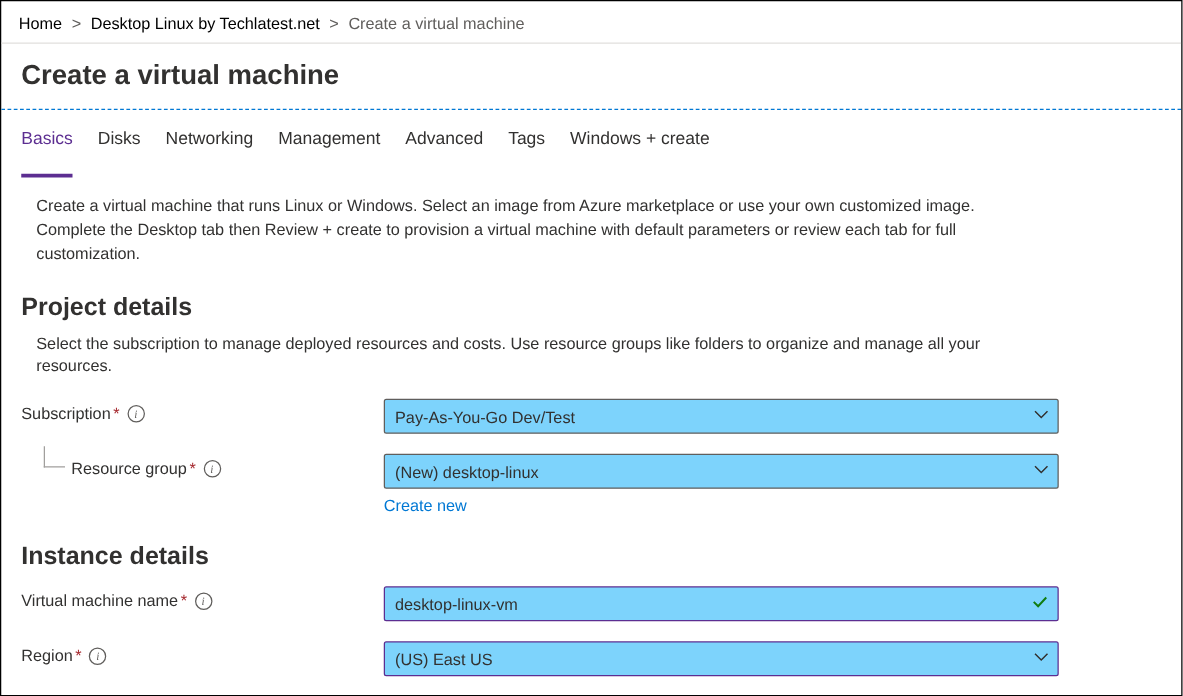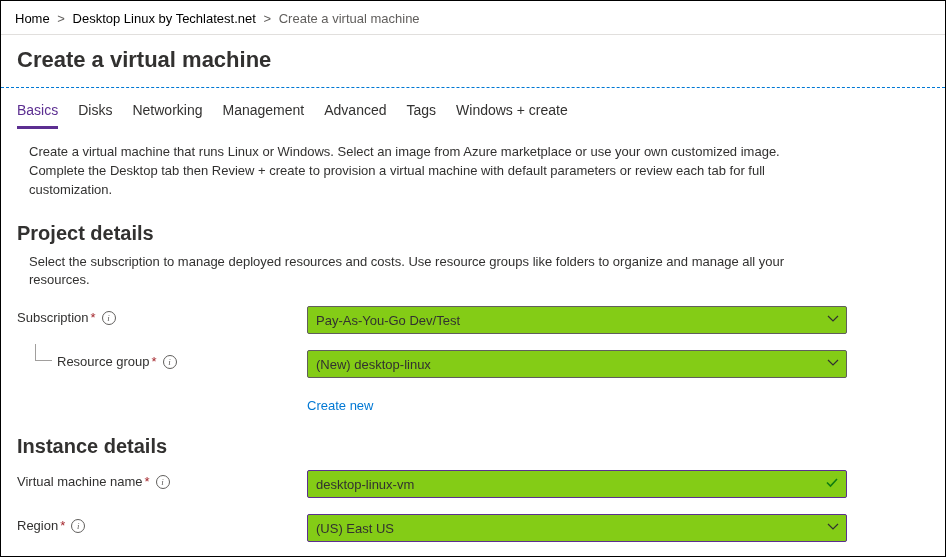--- a/index.html
+++ b/index.html
@@ -8,45 +8,45 @@
     .breadcrumb { padding: 10px 14px 8px; border-bottom: 1px solid #e1dfdd; font-size: 13px; }
     .breadcrumb a { color: #000000; text-decoration: none; }
     .breadcrumb .sep { color: #605e5c; margin: 0 4px; }
     .breadcrumb .current { color: #605e5c; }
     
     .title { font-size: 22px; font-weight: 600; padding: 12px 16px 14px; color: #323130; }
     
     .dashed-sep { border-top: 1px dashed #0078d4; margin: 0 0 0 0; }
     
     .tabs { display: flex; gap: 20px; padding: 14px 16px 0; }
-    .tab { font-size: 14px; color: #323130; padding-bottom: 8px; cursor: pointer; border-bottom: 3px solid transparent; }
+    .tab { font-size: 14px; color: #323130; padding-bottom: 21px; cursor: pointer; border-bottom: 3px solid transparent; }
     .tab.active { color: #5c2e91; font-weight: 400; border-bottom-color: #5c2e91; }
     
     .body-text { padding: 14px 28px 8px; font-size: 13px; line-height: 1.45; max-width: 860px; }
     
     .section-header { font-size: 20px; font-weight: 700; padding: 14px 16px 4px; }
     
     .form-row { display: flex; align-items: flex-start; padding: 8px 16px; }
     .form-label { width: 290px; display: flex; align-items: center; font-size: 13px; color: #323130; padding-top: 4px; }
     .form-label .req { color: #a4262c; margin-left: 2px; }
     .form-control { flex: 0 0 540px; }
     
     .indent { padding-left: 40px; position: relative; }
     .indent::before { content: ""; position: absolute; left: 18px; top: -6px; width: 16px; height: 16px; border-left: 1px solid #a19f9d; border-bottom: 1px solid #a19f9d; }
     
-    select, input[type="text"] { width: 100%; height: 28px; border: 1px solid #605e5c; border-radius: 2px; padding: 3px 24px 3px 8px; font-size: 13px; background: #84cc16; font-family: inherit; color: #323130; }
+    select, input[type="text"] { width: 100%; height: 28px; border: 1px solid #605e5c; border-radius: 2px; padding: 3px 24px 3px 8px; font-size: 13px; background: #7dd3fc; font-family: inherit; color: #323130; }
     
     .dropdown { position: relative; }
     .dropdown .chev { position: absolute; right: 8px; top: 50%; transform: translateY(-50%); pointer-events: none; }
     
     .input-valid { border-color: #5c2e91 !important; }
     .valid-wrap { position: relative; }
     .valid-wrap .check { position: absolute; right: 8px; top: 50%; transform: translateY(-50%); color: #107c10; pointer-events: none; }
     
-    .link { color: #0078d4; font-size: 13px; text-decoration: none; display: inline-block; margin-top: 20px; }
+    .link { color: #0078d4; font-size: 13px; text-decoration: none; display: inline-block; margin-top: 6px; }
     
     .info-icon { display: inline-flex; width: 14px; height: 14px; border: 1px solid #605e5c; border-radius: 50%; margin-left: 6px; align-items: center; justify-content: center; font-size: 9px; color: #605e5c; font-style: italic; font-family: Georgia, serif; cursor: pointer; }
     
     .chev svg { width: 12px; height: 12px; }
     .check svg { width: 14px; height: 14px; }
   </style>
 </head>
 <body>
 
 <div class="breadcrumb">

